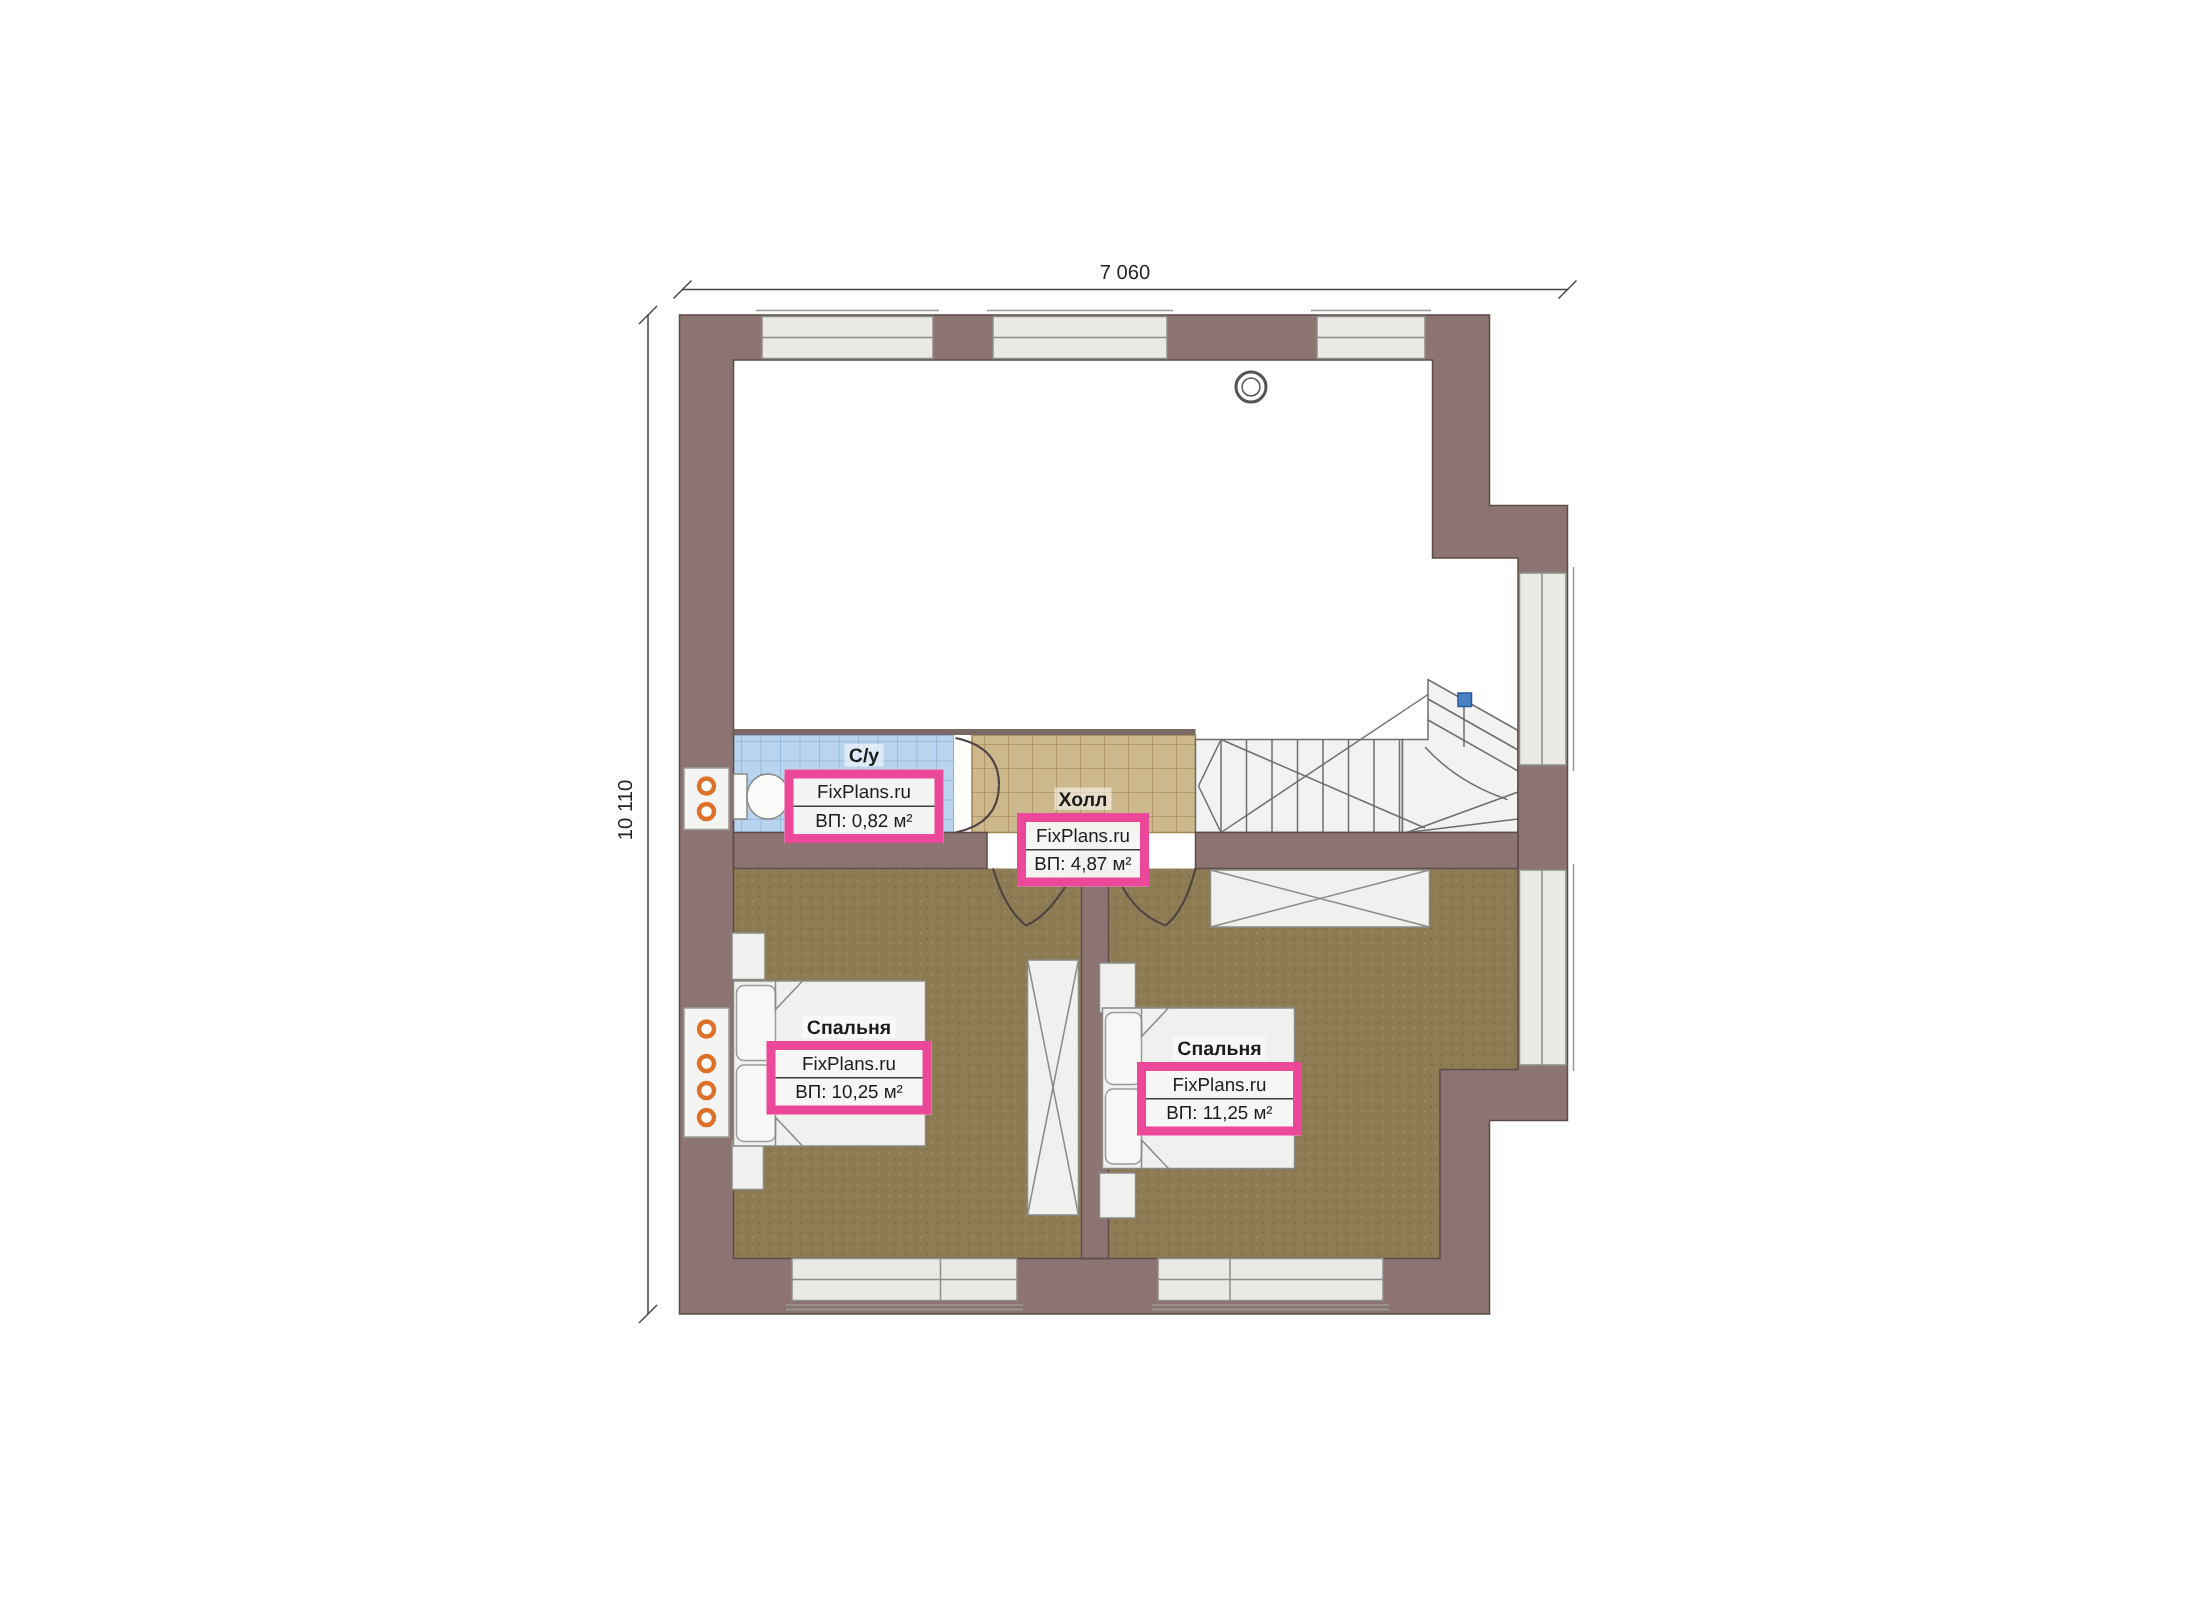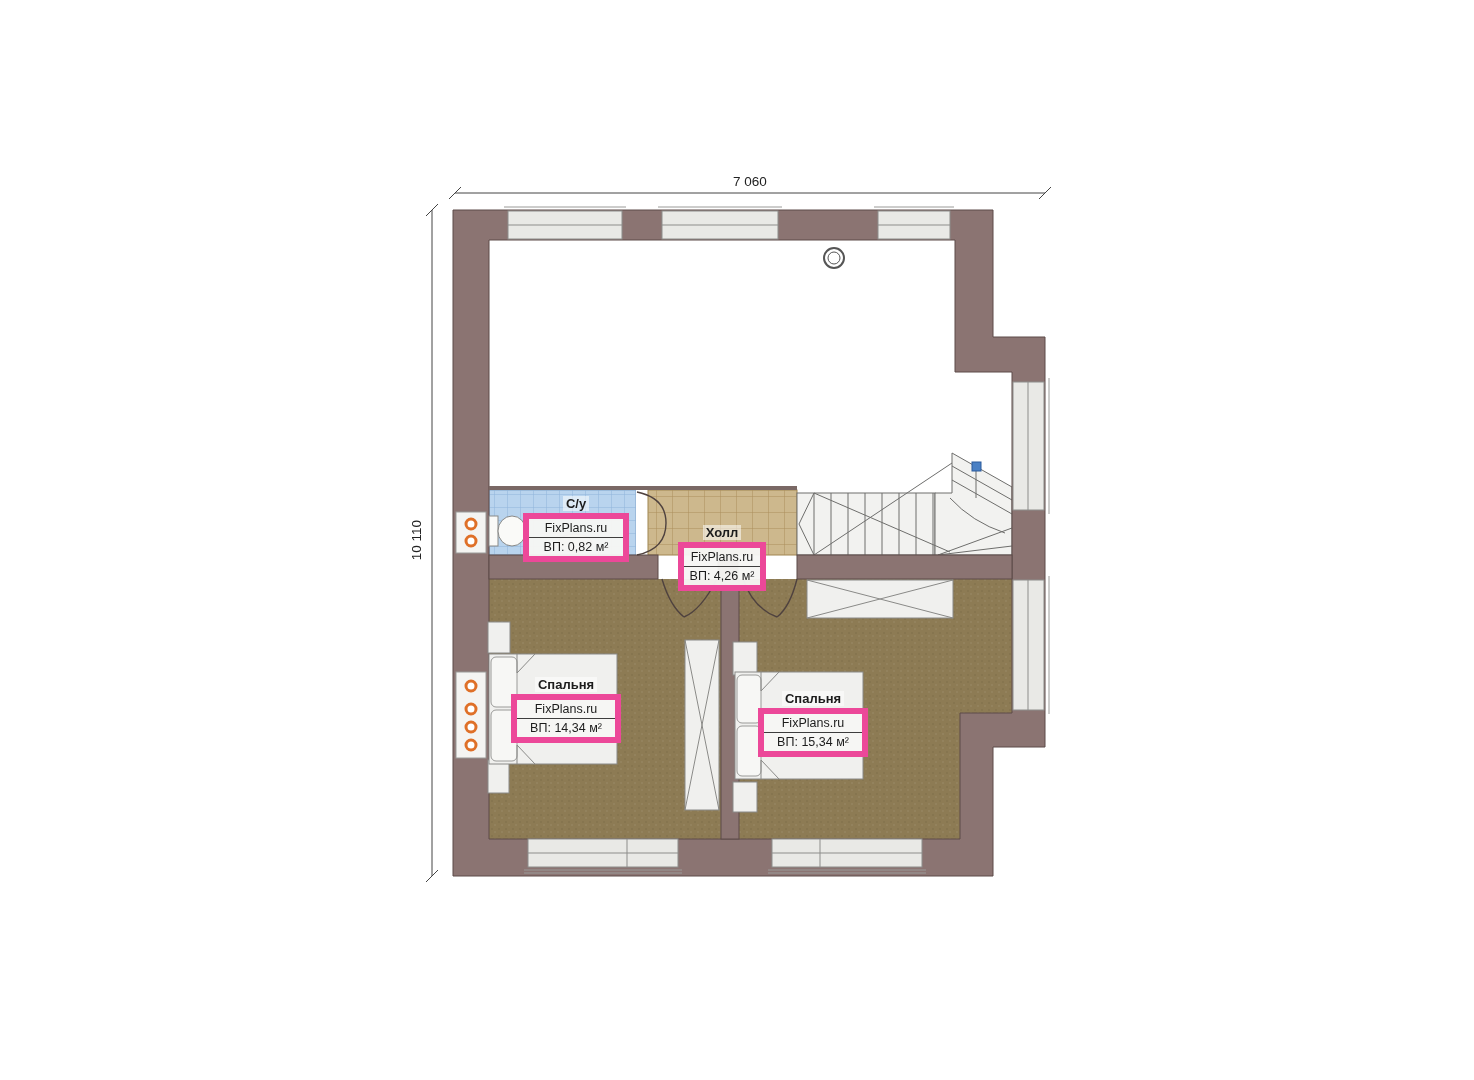--- a/index.html
+++ b/index.html
@@ -232,33 +232,33 @@
     <div class="room-box">
       <div class="room-wm">FixPlans.ru</div>
       <div class="room-area">ВП: 0,82 м²</div>
     </div>
   </div>
 
   <div class="room-label" style="left:684px;top:497px;width:76px;margin-top:28px;">
     <div class="room-title">Холл</div>
     <div class="room-box">
       <div class="room-wm">FixPlans.ru</div>
-      <div class="room-area">ВП: 4,26 м²</div>
+      <div class="room-area">ВП: 4,87 м²</div>
     </div>
   </div>
 
   <div class="room-label" style="left:517px;top:677px;width:98px;">
     <div class="room-title">Спальня</div>
     <div class="room-box">
       <div class="room-wm">FixPlans.ru</div>
-      <div class="room-area">ВП: 14,34 м²</div>
+      <div class="room-area">ВП: 10,25 м²</div>
     </div>
   </div>
 
   <div class="room-label" style="left:764px;top:691px;width:98px;">
     <div class="room-title">Спальня</div>
     <div class="room-box">
       <div class="room-wm">FixPlans.ru</div>
-      <div class="room-area">ВП: 15,34 м²</div>
+      <div class="room-area">ВП: 11,25 м²</div>
     </div>
   </div>
 
 </div>
 
 </body></html>

